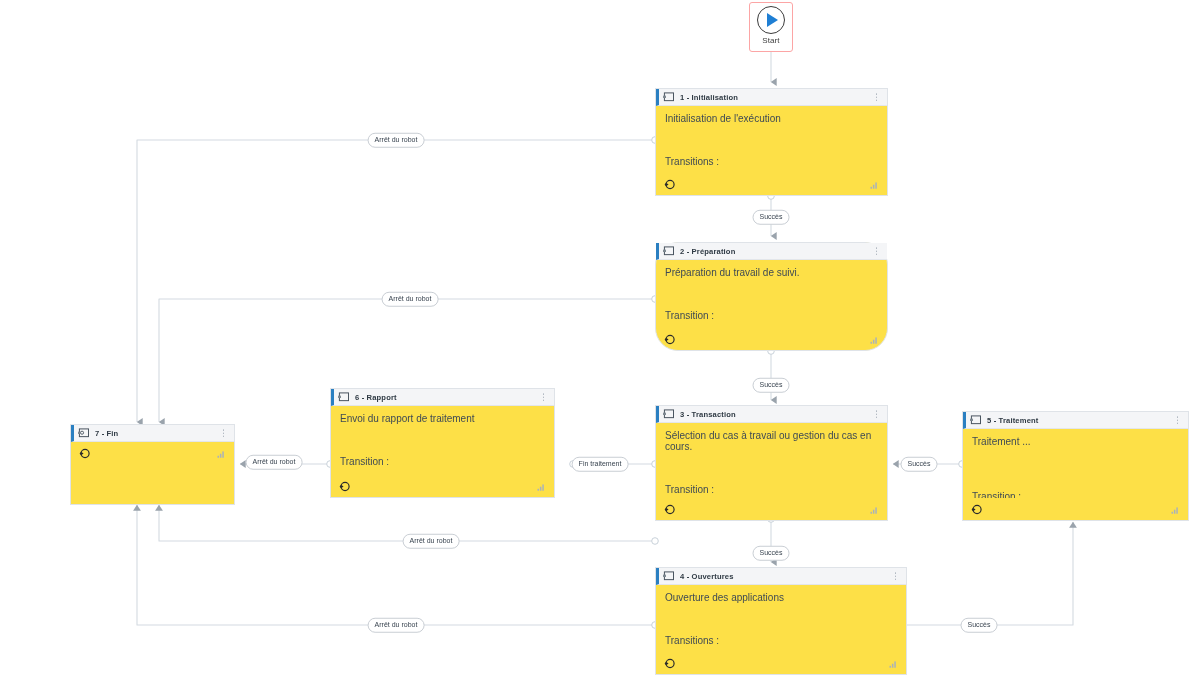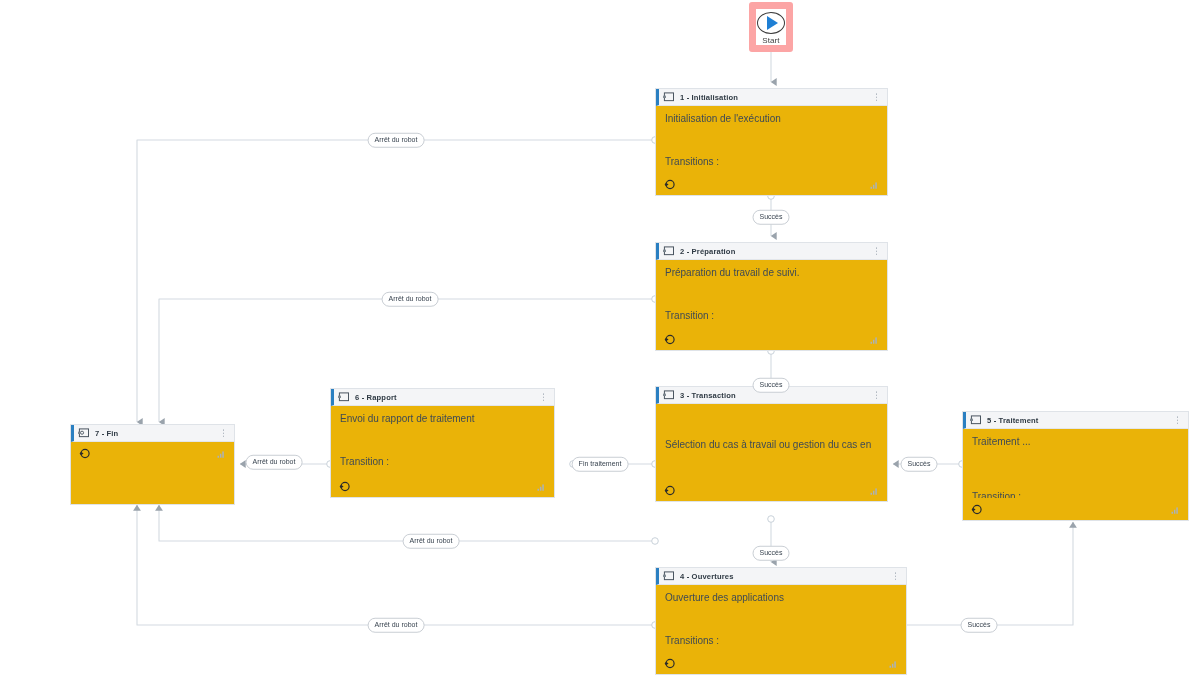--- a/index.html
+++ b/index.html
@@ -23,21 +23,21 @@
     height: 677px;
     pointer-events: none;
   }
 
   
   .start-node {
     position: absolute;
     width: 44px;
     height: 50px;
     background: #ffffff;
-    border: 7px solid #fca5a5;
+    border: 1px solid #fca5a5;
     border-radius: 3px;
     box-sizing: border-box;
     display: flex;
     flex-direction: column;
     align-items: center;
     justify-content: flex-start;
     padding-top: 3px;
   }
   .start-node .play-circle {
     width: 28px;
@@ -59,21 +59,21 @@
   .start-node .start-label {
     font-size: 8px;
     color: #3c3c3c;
     margin-top: 2px;
     letter-spacing: .1px;
   }
 
   
   .node {
     position: absolute;
-    background: #eab308;
+    background: #fde047;
     border: 1px solid #dfe3e8;
     box-sizing: border-box;
     box-shadow: 0 0 0 0 rgba(0,0,0,0);
     display: flex;
     flex-direction: column;
   }
   .node-header {
     height: 17px;
     background: #f4f5f7;
     border-bottom: 1px solid #e3e6ea;
@@ -254,21 +254,21 @@
         <circle cx="2.4" cy="6" r="1.5" fill="#2b2b2b"></circle>
       </svg>
       <svg class="stats-icon" viewBox="0 0 10 9">
         <rect x="0.5" y="6.5" width="1.7" height="2.2" fill="#aab2ba"></rect>
         <rect x="3.2" y="4.2" width="1.7" height="4.5" fill="#aab2ba"></rect>
         <rect x="5.9" y="1.6" width="1.7" height="7.1" fill="#aab2ba"></rect>
       </svg>
     </div>
   </div>
 
-  <div class="node" style="left:655px; top:242px; width:233px; height:109px;">
+  <div class="node" style="left:655px; top:242px; width:233px; height:109px;border-radius:23px;">
     <div class="node-header">
       <svg class="hdr-icon" viewBox="0 0 12 11">
         <rect x="1.5" y="1" width="10" height="8.5" fill="none" stroke="#4a5560" stroke-width="1.1"></rect>
         <rect x="0" y="4" width="3.2" height="2.6" fill="#7c868f"></rect>
       </svg>
       <span class="hdr-title">2 - Préparation</span>
       <span class="hdr-menu">⋮</span>
     </div>
     <div class="node-body">
       <div class="node-desc">Préparation du travail de suivi.</div>
@@ -285,21 +285,21 @@
         <circle cx="2.4" cy="6" r="1.5" fill="#2b2b2b"></circle>
       </svg>
       <svg class="stats-icon" viewBox="0 0 10 9">
         <rect x="0.5" y="6.5" width="1.7" height="2.2" fill="#aab2ba"></rect>
         <rect x="3.2" y="4.2" width="1.7" height="4.5" fill="#aab2ba"></rect>
         <rect x="5.9" y="1.6" width="1.7" height="7.1" fill="#aab2ba"></rect>
       </svg>
     </div>
   </div>
 
-  <div class="node" style="left:655px; top:386px; width:233px; height:116px;gap:28px;">
+  <div class="node" style="left:655px; top:405px; width:233px; height:116px;">
     <div class="node-header">
       <svg class="hdr-icon" viewBox="0 0 12 11">
         <rect x="1.5" y="1" width="10" height="8.5" fill="none" stroke="#4a5560" stroke-width="1.1"></rect>
         <rect x="0" y="4" width="3.2" height="2.6" fill="#7c868f"></rect>
       </svg>
       <span class="hdr-title">3 - Transaction</span>
       <span class="hdr-menu">⋮</span>
     </div>
     <div class="node-body">
       <div class="node-desc">Sélection du cas à travail ou gestion du cas en cours.</div>

